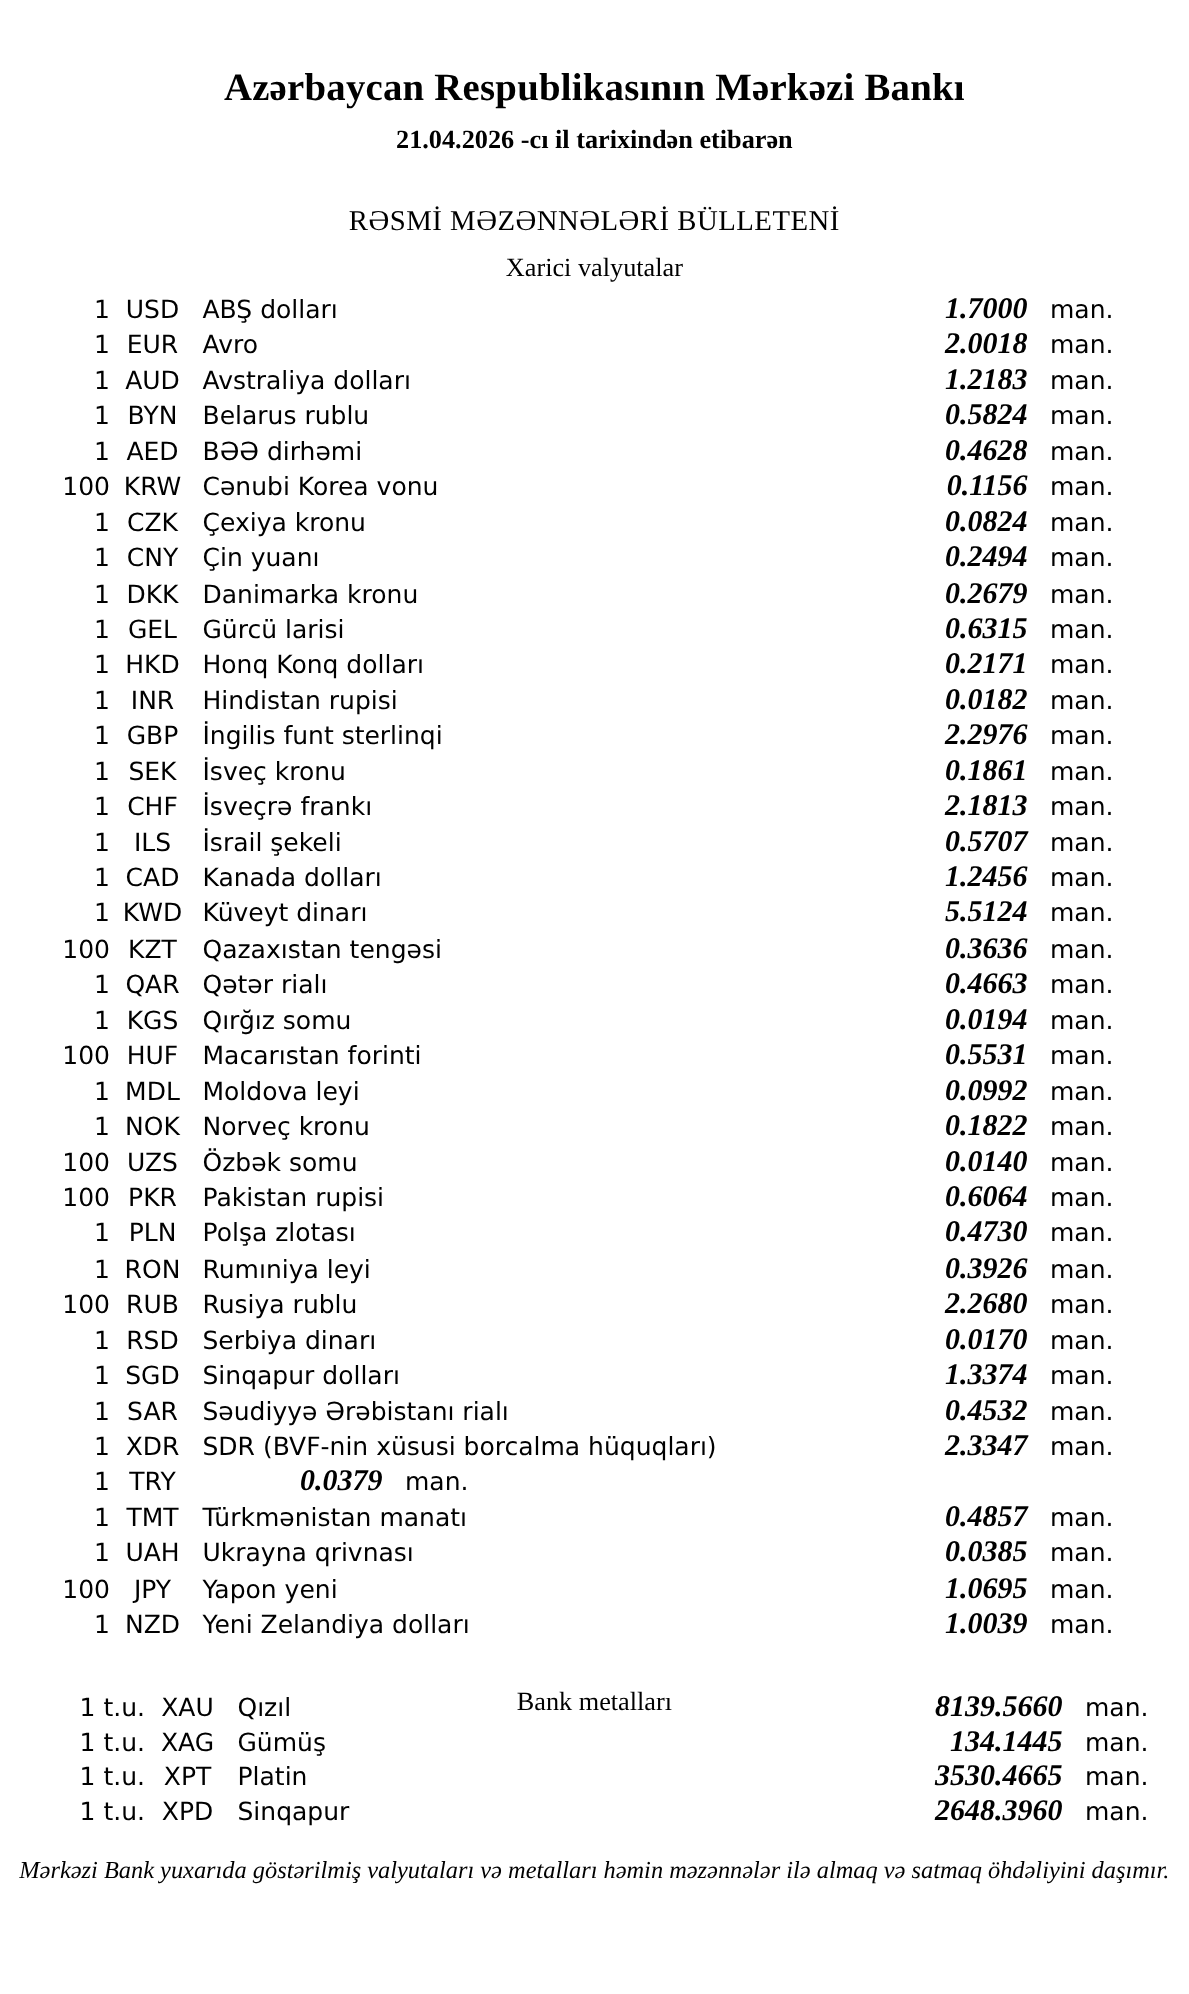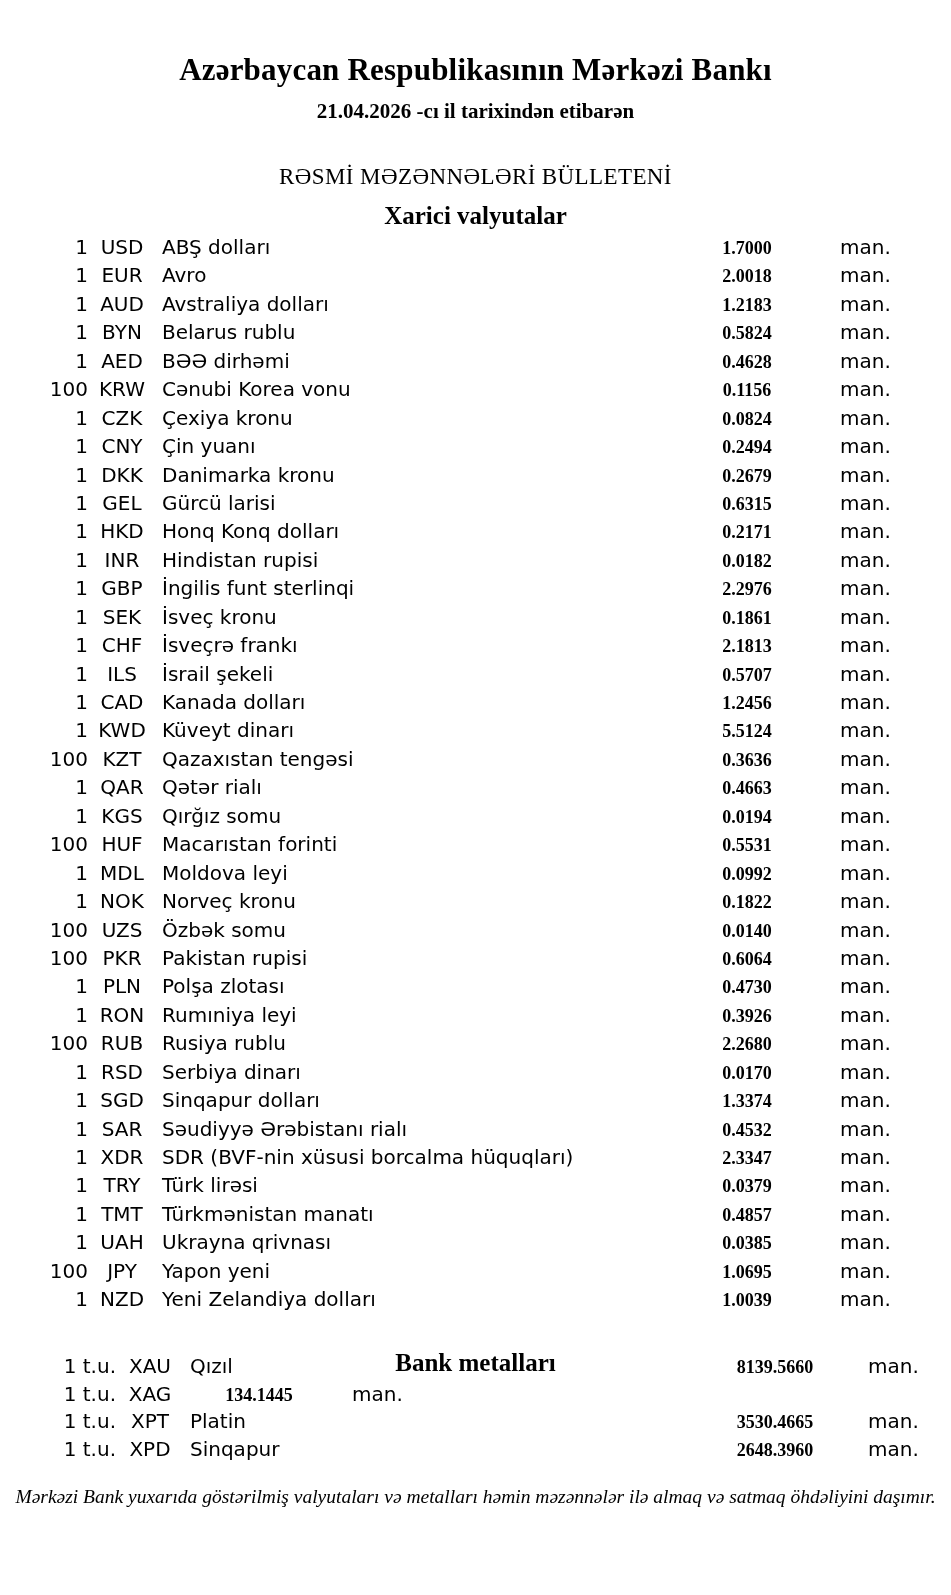--- a/index.html
+++ b/index.html
@@ -36,22 +36,22 @@
   }
   .bulletin-title {
     top: 164px;
     font-family: "Liberation Serif", serif;
     font-weight: normal;
     font-size: 23px;
     letter-spacing: 0.4px;
   }
   .section-title {
     font-family: "Liberation Serif", serif;
-    font-weight: bold;
-    font-size: 25px;
+    font-weight: normal;
+    font-size: 21px;
   }
   .currencies-title { top: 202px; }
   .metals-title { top: 1349px; }
   .rates-table { position: absolute; left: 0; width: 951px; }
   .currencies-table { top: 233px; }
   .metals-table { top: 1353px; margin-left: 28px; }
   .row {
     display: flex;
     align-items: baseline;
     height: 28.45px;
@@ -71,24 +71,25 @@
   }
   .cname {
     flex: 1;
     padding-left: 6px;
     font-size: 20px;
     white-space: nowrap;
     overflow: hidden;
   }
   .rate {
     width: 150px;
-    text-align: center;
+    text-align: right;
     font-family: "Liberation Serif", serif;
     font-weight: bold;
-    font-size: 18px;
+    font-style: italic;
+    font-size: 24px;
     white-space: nowrap;
   }
   .unit {
     width: 129px;
     padding-left: 18px;
     font-size: 20px;
     text-align: left;
   }
   .footer {
     top: 1486px;
@@ -374,21 +375,20 @@
     <span class="qty">1</span>
     <span class="code">XDR</span>
     <span class="cname">SDR (BVF-nin xüsusi borcalma hüquqları)</span>
     <span class="rate">2.3347</span>
     <span class="unit">man.</span>
   </div>
 
   <div class="row">
     <span class="qty">1</span>
     <span class="code">TRY</span>
-    <span class="cname">Türk lirəsi</span>
     <span class="rate">0.0379</span>
     <span class="unit">man.</span>
   </div>
 
   <div class="row">
     <span class="qty">1</span>
     <span class="code">TMT</span>
     <span class="cname">Türkmənistan manatı</span>
     <span class="rate">0.4857</span>
     <span class="unit">man.</span>
@@ -426,20 +426,21 @@
     <span class="qty">1 t.u.</span>
     <span class="code">XAU</span>
     <span class="cname">Qızıl</span>
     <span class="rate">8139.5660</span>
     <span class="unit">man.</span>
   </div>
 
   <div class="row">
     <span class="qty">1 t.u.</span>
     <span class="code">XAG</span>
+    <span class="cname">Gümüş</span>
     <span class="rate">134.1445</span>
     <span class="unit">man.</span>
   </div>
 
   <div class="row">
     <span class="qty">1 t.u.</span>
     <span class="code">XPT</span>
     <span class="cname">Platin</span>
     <span class="rate">3530.4665</span>
     <span class="unit">man.</span>

